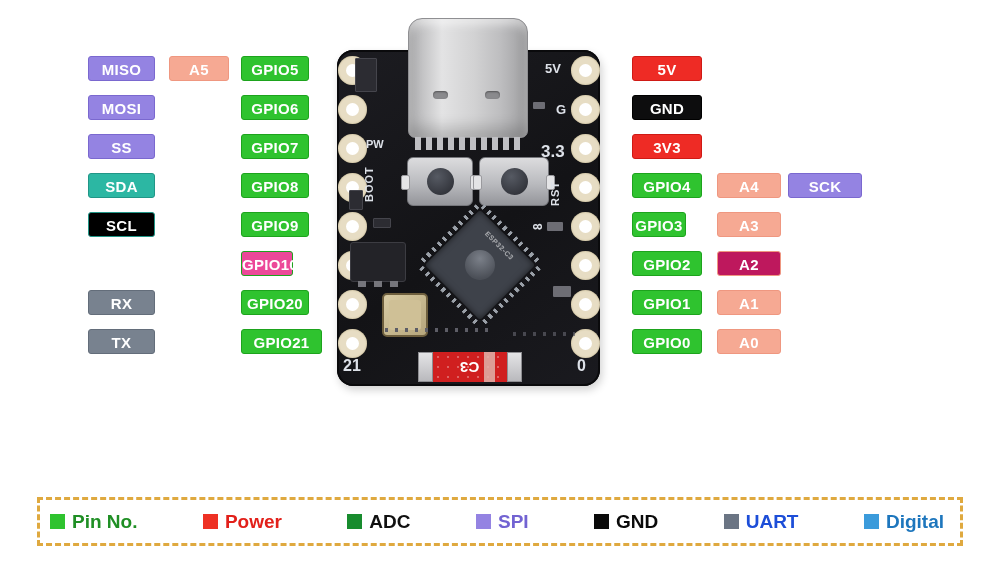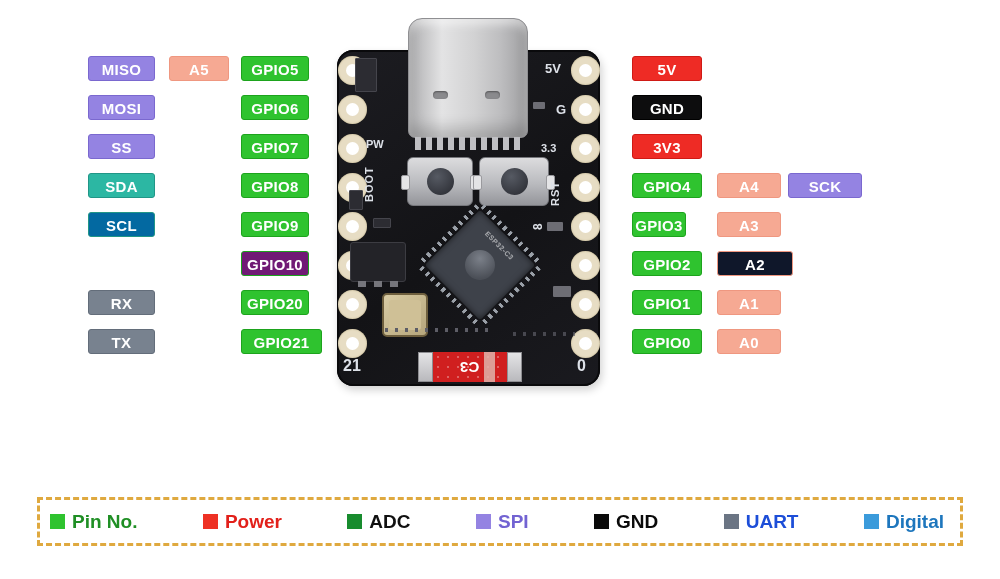--- a/index.html
+++ b/index.html
@@ -72,37 +72,37 @@
   <div id="pin-layer">
       <div class="pin-label" style="left: 88px; top: 56px; width: 67px; background: rgb(148, 131, 226); border: 1px solid rgb(122, 104, 207);">MISO</div>
       <div class="pin-label" style="left: 169px; top: 56px; width: 60px; background: rgb(246, 169, 147); border: 1px solid rgb(239, 151, 128);">A5</div>
       <div class="pin-label" style="left: 241px; top: 56px; width: 68px; background: rgb(47, 195, 47); border: 1px solid rgb(29, 163, 29);">GPIO5</div>
       <div class="pin-label" style="left: 88px; top: 95px; width: 67px; background: rgb(148, 131, 226); border: 1px solid rgb(122, 104, 207);">MOSI</div>
       <div class="pin-label" style="left: 241px; top: 95px; width: 68px; background: rgb(47, 195, 47); border: 1px solid rgb(29, 163, 29);">GPIO6</div>
       <div class="pin-label" style="left: 88px; top: 134px; width: 67px; background: rgb(148, 131, 226); border: 1px solid rgb(122, 104, 207);">SS</div>
       <div class="pin-label" style="left: 241px; top: 134px; width: 68px; background: rgb(47, 195, 47); border: 1px solid rgb(29, 163, 29);">GPIO7</div>
       <div class="pin-label" style="left: 88px; top: 173px; width: 67px; background: rgb(44, 183, 163); border: 1px solid rgb(33, 150, 135);">SDA</div>
       <div class="pin-label" style="left: 241px; top: 173px; width: 68px; background: rgb(47, 195, 47); border: 1px solid rgb(29, 163, 29);">GPIO8</div>
-      <div class="pin-label" style="left: 88px; top: 212px; width: 67px; background: #0369a1; border: 1px solid rgb(33, 150, 135);">SCL</div>
+      <div class="pin-label" style="left: 88px; top: 212px; width: 67px; background: #000000; border: 1px solid rgb(33, 150, 135);">SCL</div>
       <div class="pin-label" style="left: 241px; top: 212px; width: 68px; background: rgb(47, 195, 47); border: 1px solid rgb(29, 163, 29);">GPIO9</div>
-      <div class="pin-label" style="left: 241px; top: 251px; width: 68px; background: #701a75; border: 1px solid rgb(29, 163, 29); text-align: center;">GPIO10</div>
+      <div class="pin-label" style="left: 241px; top: 251px; width: 52px; background: #ec4899; border: 1px solid rgb(29, 163, 29); text-align: center;">GPIO10</div>
       <div class="pin-label" style="left: 88px; top: 290px; width: 67px; background: rgb(120, 130, 143); border: 1px solid rgb(99, 109, 122);">RX</div>
       <div class="pin-label" style="left: 241px; top: 290px; width: 68px; background: rgb(47, 195, 47); border: 1px solid rgb(29, 163, 29);">GPIO20</div>
       <div class="pin-label" style="left: 88px; top: 329px; width: 67px; background: rgb(120, 130, 143); border: 1px solid rgb(99, 109, 122);">TX</div>
       <div class="pin-label" style="left: 241px; top: 329px; width: 81px; background: rgb(47, 195, 47); border: 1px solid rgb(29, 163, 29);">GPIO21</div>
       <div class="pin-label" style="left: 632px; top: 56px; width: 70px; background: rgb(238, 43, 37); border: 1px solid rgb(207, 26, 21);">5V</div>
       <div class="pin-label" style="left: 632px; top: 95px; width: 70px; background: rgb(13, 13, 14); border: 1px solid rgb(0, 0, 0);">GND</div>
       <div class="pin-label" style="left: 632px; top: 134px; width: 70px; background: rgb(238, 43, 37); border: 1px solid rgb(207, 26, 21);">3V3</div>
       <div class="pin-label" style="left: 632px; top: 173px; width: 70px; background: rgb(47, 195, 47); border: 1px solid rgb(29, 163, 29);">GPIO4</div>
       <div class="pin-label" style="left: 717px; top: 173px; width: 64px; background: rgb(246, 169, 147); border: 1px solid rgb(239, 151, 128);">A4</div>
       <div class="pin-label" style="left: 788px; top: 173px; width: 74px; background: rgb(148, 131, 226); border: 1px solid rgb(122, 104, 207);">SCK</div>
       <div class="pin-label" style="left: 632px; top: 212px; width: 54px; background: rgb(47, 195, 47); border: 1px solid rgb(29, 163, 29);">GPIO3</div>
       <div class="pin-label" style="left: 717px; top: 212px; width: 64px; background: rgb(246, 169, 147); border: 1px solid rgb(239, 151, 128);">A3</div>
       <div class="pin-label" style="left: 632px; top: 251px; width: 70px; background: rgb(47, 195, 47); border: 1px solid rgb(29, 163, 29);">GPIO2</div>
-      <div class="pin-label" style="left: 717px; top: 251px; width: 76px; background: #0f172a; border: 1px solid rgb(239, 151, 128);">A2</div>
+      <div class="pin-label" style="left: 717px; top: 251px; width: 64px; background: #be185d; border: 1px solid rgb(239, 151, 128);">A2</div>
       <div class="pin-label" style="left: 632px; top: 290px; width: 70px; background: rgb(47, 195, 47); border: 1px solid rgb(29, 163, 29);">GPIO1</div>
       <div class="pin-label" style="left: 717px; top: 290px; width: 64px; background: rgb(246, 169, 147); border: 1px solid rgb(239, 151, 128);">A1</div>
       <div class="pin-label" style="left: 632px; top: 329px; width: 70px; background: rgb(47, 195, 47); border: 1px solid rgb(29, 163, 29);">GPIO0</div>
       <div class="pin-label" style="left: 717px; top: 329px; width: 64px; background: rgb(246, 169, 147); border: 1px solid rgb(239, 151, 128);">A0</div>
     </div>
 
   <div class="board">
     <div id="pad-layer">
         <div class="pad" style="left: 0.5px; top: 5.5px;">
           <div class="pad-hole"></div>
@@ -208,21 +208,21 @@
         <div class="redpart-text">C3</div>
       </div>
       <div class="redpart-cap"></div>
     </div>
 
     <div class="silk" style="left:29px;top:88px;font-size:11px;">PW</div>
     <div class="silk silk-rot" style="left:26px;top:152px;font-size:11px;letter-spacing:1px;">BOOT</div>
     <div class="silk silk-rot" style="left:212px;top:156px;font-size:11px;letter-spacing:1px;">RST</div>
     <div class="silk" style="left:208px;top:11px;font-size:13px;">5V</div>
     <div class="silk" style="left:219px;top:52px;font-size:13px;">G</div>
-    <div class="silk" style="left:204px;top:92px;font-size:11px;">3.3</div>
+    <div class="silk" style="left:204px;top:92px;font-size:17px;">3.3</div>
     <div class="silk silk-rot" style="left:194px;top:180px;font-size:12px;">8</div>
     <div class="silk" style="left:6px;top:307px;font-size:16px;">21</div>
     <div class="silk" style="left:240px;top:307px;font-size:16px;">0</div>
   </div>
 
   <div class="legend-box" id="legend-box" style="border-color: rgb(223, 169, 63);">
       <div class="legend-item">
         <span class="legend-sq" style="background: rgb(47, 195, 47);"></span>
         <span style="color: rgb(31, 143, 36);">Pin No.</span>
       </div>

